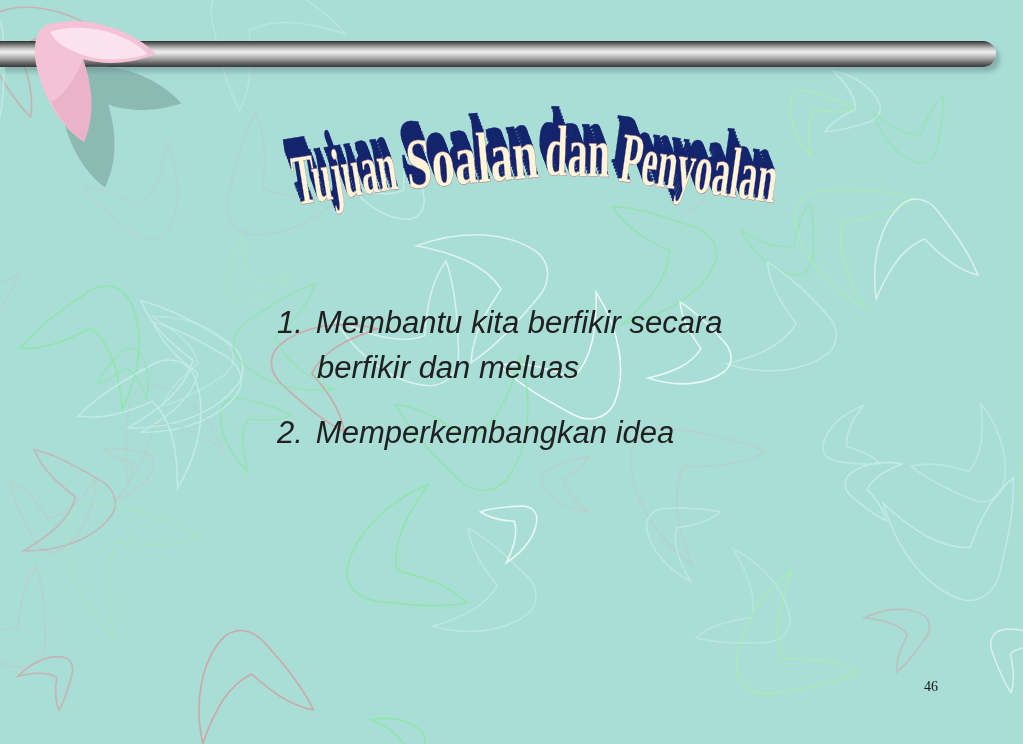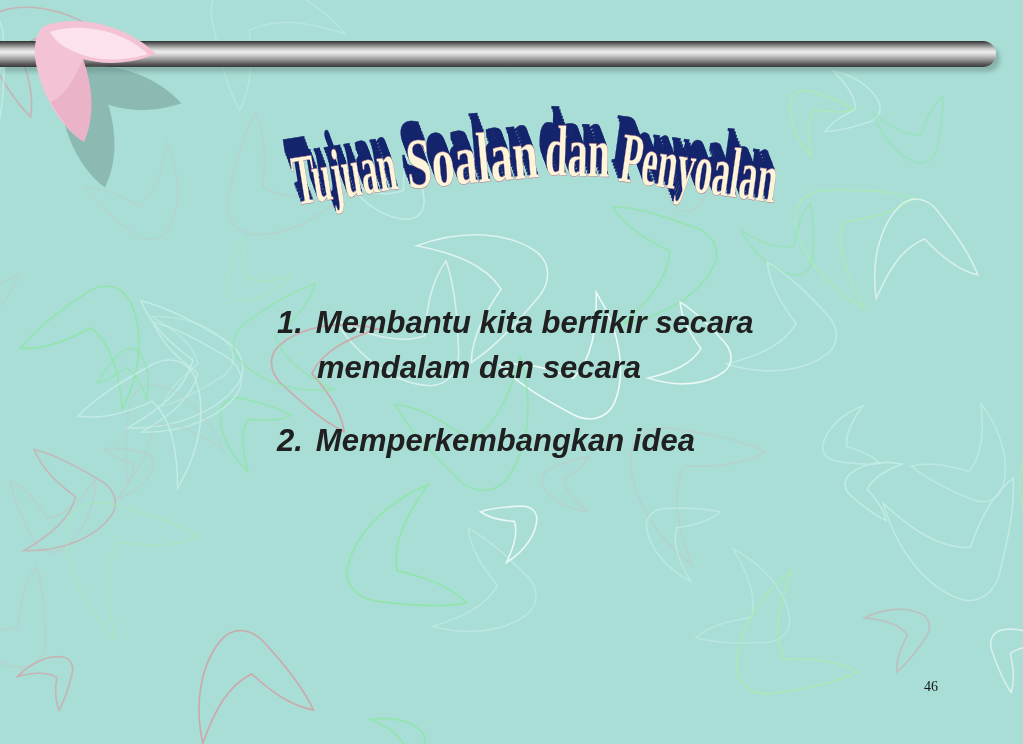--- a/index.html
+++ b/index.html
@@ -30,25 +30,25 @@
   }
   .boomerang-svg{
     position:absolute;left:4px;top:4px;width:224px;height:204px;z-index:4;
   }
   .title-svg{
     position:absolute;left:272px;top:95px;width:515px;height:140px;z-index:5;
   }
   .bullets{
     position:absolute;left:277px;top:300px;width:720px;z-index:5;
     color:var(--body-text,#202020);
-    font-weight:bold;font-style:italic;
+    font-weight:normal;font-style:italic;
     font-size:31px;line-height:45px;
     white-space:nowrap;
   }
-  .bullet2{margin-top:28px;}
+  .bullet2{margin-top:20px;}
   .bline.indent{padding-left:40px;}
   .num{margin-right:13px;}
   .page-number{
     position:absolute;top:679px;right:85px;z-index:5;
     font-family:"Liberation Serif","DejaVu Serif",serif;
     font-style:normal;font-weight:normal;
     font-size:14px;color:var(--page-number,#161616);
   }
 </style>
 </head>
@@ -236,21 +236,21 @@
         <text text-anchor="middle" textLength="158" lengthAdjust="spacingAndGlyphs">Penyoalan</text>
       </g>
     </g>
   </svg>
 
   <div class="bullets">
     <div class="bullet">
       <div class="bline">
         <span class="num">1.</span><span>Membantu kita berfikir secara</span>
       </div>
-      <div class="bline indent">mendalam dan secara</div>
+      <div class="bline indent">berfikir dan meluas</div>
     </div>
     <div class="bullet bullet2">
       <div class="bline">
         <span class="num">2.</span><span>Memperkembangkan idea</span>
       </div>
     </div>
   </div>
 
   <div class="page-number">46</div>
 

